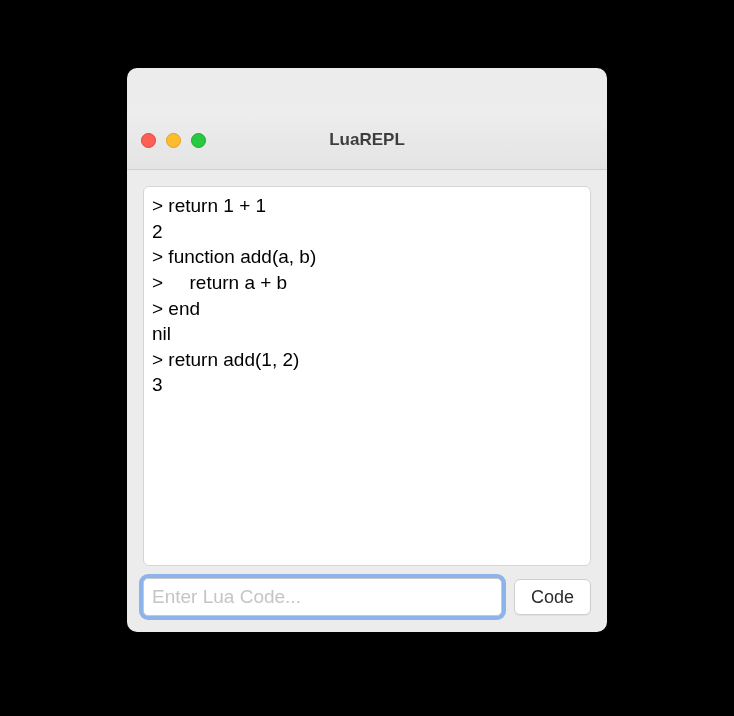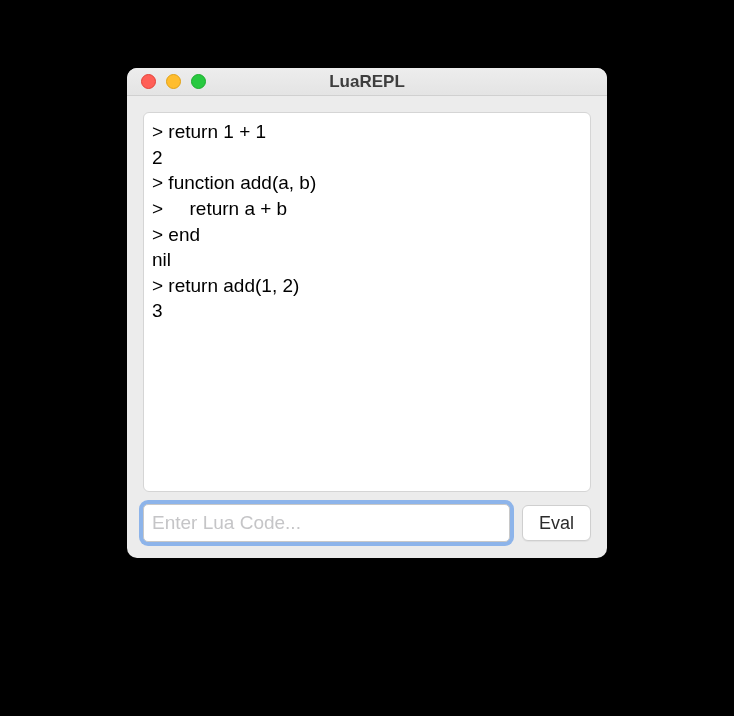--- a/index.html
+++ b/index.html
@@ -18,26 +18,27 @@
       padding-top: 68px;
     }
     .window {
       width: 480px;
       background: #ececec;
       border-radius: 10px;
       box-shadow: 0 20px 60px rgba(0,0,0,0.5), 0 0 0 1px rgba(0,0,0,0.1);
       overflow: hidden;
     }
     .titlebar {
-      height: 28px;
+      height: 59px;
       background: linear-gradient(to bottom, #ededed, #e4e4e4);
       border-bottom: 1px solid #d0d0d0;
       display: flex;
       align-items: center;
       position: relative;
+      margin-top: 43px;
     }
     .traffic-lights {
       display: flex;
       gap: 10px;
       padding-left: 14px;
     }
     .traffic-light {
       width: 15px;
       height: 15px;
       border-radius: 50%;
@@ -127,16 +128,16 @@
 &gt; function add(a, b)
 &gt;     return a + b
 &gt; end
 nil
 &gt; return add(1, 2)
 3</div>
     <div class="input-row">
       <div class="input-wrap">
         <input type="text" class="code-input" placeholder="Enter Lua Code..." style="">
       </div>
-      <button class="eval-btn">Eval</button>
+      <button class="eval-btn">Code</button>
     </div>
   </div>
 </div>
 
 </body></html>

